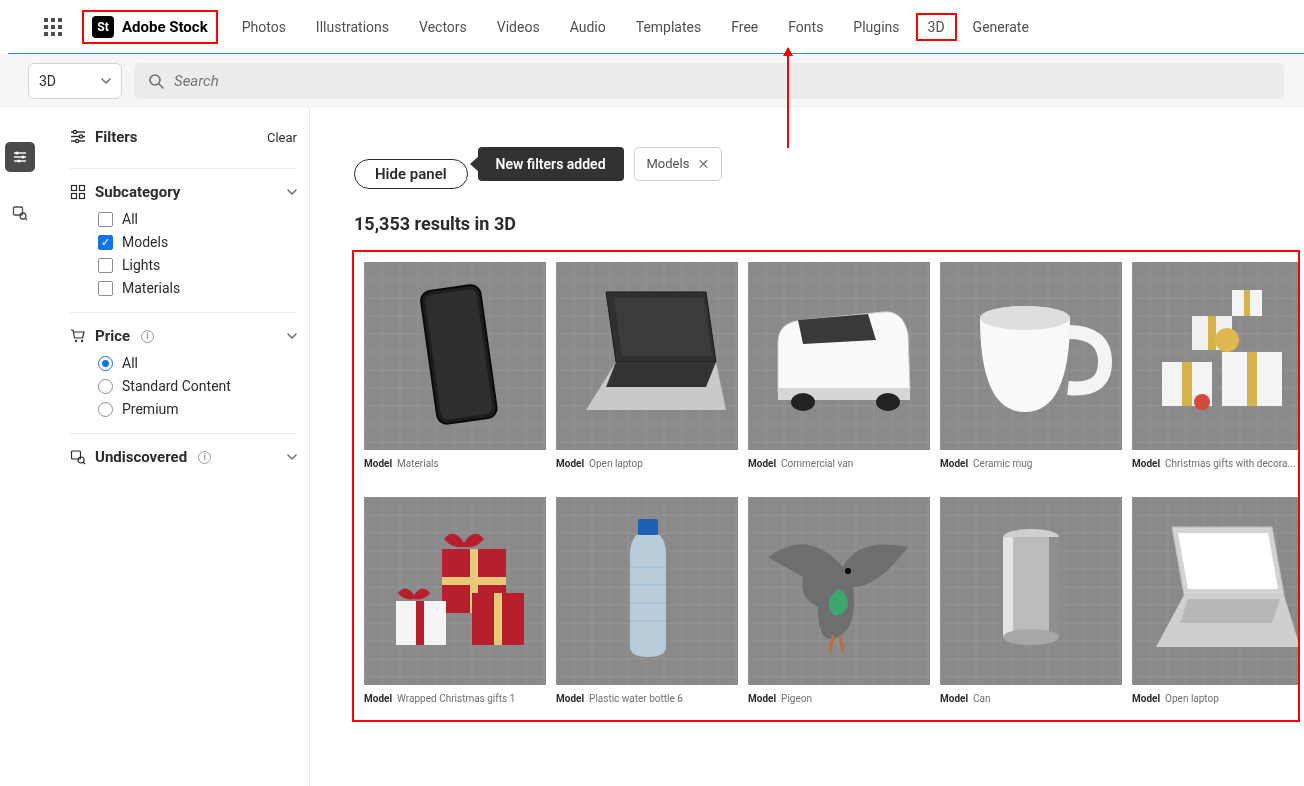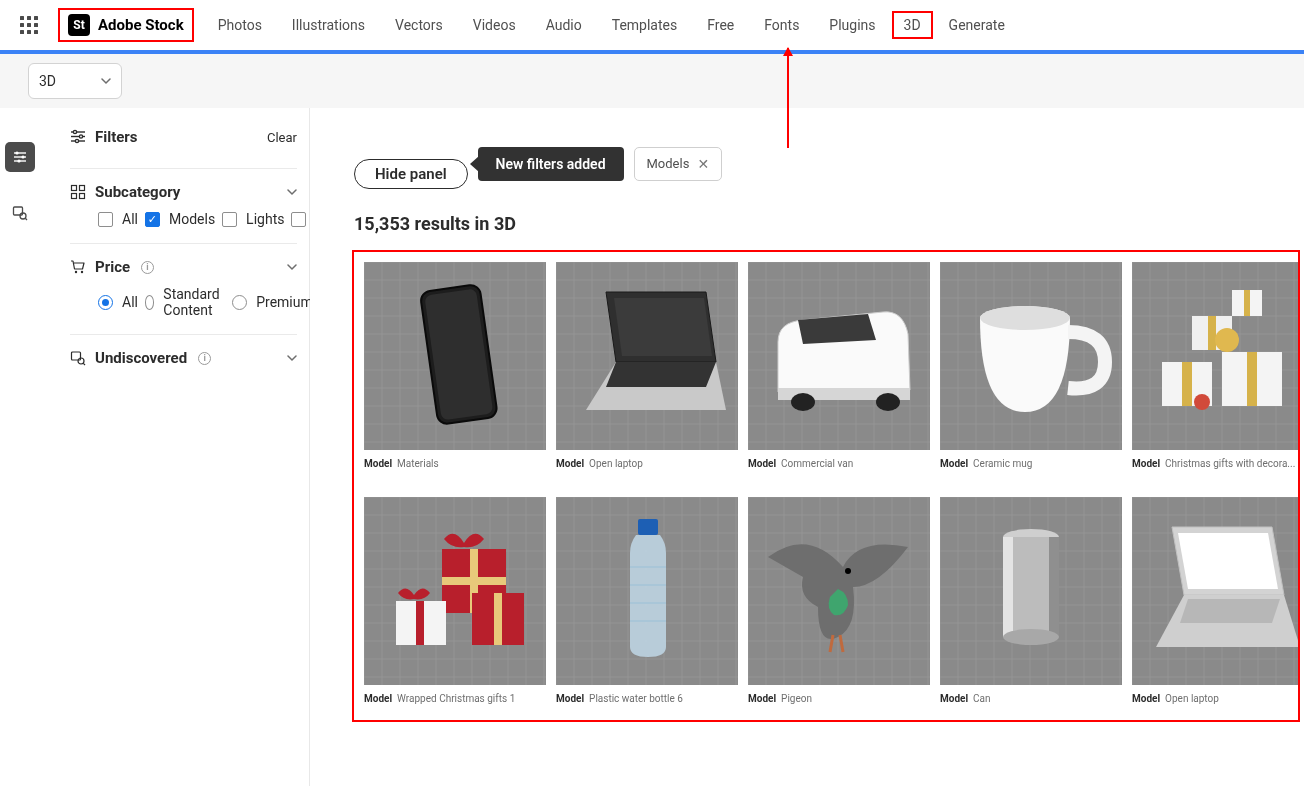--- a/index.html
+++ b/index.html
@@ -1,19 +1,19 @@
 <!DOCTYPE html>
 <html><head>
 <meta charset="utf-8">
 <style>
 * { margin: 0; padding: 0; box-sizing: border-box; font-family: -apple-system, BlinkMacSystemFont, "Segoe UI", Roboto, sans-serif; }
 body { width: 1304px; height: 786px; background: #fff; overflow: hidden; position: relative; }
 
 
-.topnav { height: 54px; display: flex; align-items: center; padding: 0 20px; border-bottom: 4px solid #3b82f6; gap: 2px; }
+.topnav { height: 54px; display: flex; align-items: center; padding: 0 36px; border-bottom: 1px solid #3b82f6; gap: 2px; margin-left: 8px; }
 .apps-icon { width: 18px; height: 18px; display: grid; grid-template-columns: repeat(3, 4px); grid-template-rows: repeat(3, 4px); gap: 3px; margin-right: 18px; cursor: pointer; }
 .apps-icon span { background: #4b4b4b; border-radius: 0.5px; }
 .logo-box { display: flex; align-items: center; gap: 8px; padding: 4px 8px; border: 2px solid red; cursor: pointer; }
 .logo-st { width: 22px; height: 22px; background: #000; color: #fff; border-radius: 4px; display: flex; align-items: center; justify-content: center; font-size: 12px; font-weight: 700; }
 .logo-text { font-size: 15px; font-weight: 700; color: #000; }
 .nav-item { padding: 6px 14px; font-size: 14px; color: #505050; cursor: pointer; }
 .nav-item.boxed { border: 2px solid red; padding: 4px 10px; color: #505050; }
 .nav-gap { width: 6px; }
 
 
@@ -36,21 +36,21 @@
 
 .filters-panel { width: 270px; border-right: 1px solid #e8e8e8; padding: 20px 12px 0 30px; font-size: 14px; color: #2c2c2c; }
 .filters-head { display: flex; align-items: center; justify-content: space-between; margin-bottom: 22px; }
 .filters-title { display: flex; gap: 9px; font-weight: 700; font-size: 15px; }
 .clear-link { font-size: 13px; color: #2c2c2c; cursor: pointer; }
 
 .fsection { border-top: 1px solid #eaeaea; padding: 14px 0 12px; }
 .fsection:first-of-type { border-top: 1px solid #eaeaea; }
 .fsection-head { display: flex; align-items: center; justify-content: space-between; cursor: pointer; }
 .fsection-title { display: flex; align-items: center; gap: 9px; font-weight: 700; font-size: 15px; }
-.fsection-body { padding: 10px 0 4px 28px; display: flex; gap: 7px; }
+.fsection-body { padding: 10px 0 4px 28px; display: flex; flex-direction: column; gap: 7px; }
 .opt { display: flex; align-items: center; gap: 9px; font-size: 14px; color: #2c2c2c; cursor: pointer; }
 .cb { width: 15px; height: 15px; border: 1.5px solid #8e8e8e; border-radius: 2px; display: inline-flex; align-items: center; justify-content: center; }
 .cb.checked { background: #1473e6; border-color: #1473e6; }
 .cb.checked::after { content: "✓"; color: #fff; font-size: 11px; line-height: 1; }
 .rb { width: 15px; height: 15px; border: 1.5px solid #8e8e8e; border-radius: 50%; display: inline-flex; align-items: center; justify-content: center; }
 .rb.checked { border-color: #1473e6; }
 .rb.checked::after { content: ""; width: 7px; height: 7px; background: #1473e6; border-radius: 50%; }
 .info-ic { width: 13px; height: 13px; border: 1px solid #9a9a9a; border-radius: 50%; display: inline-flex; align-items: center; justify-content: center; font-size: 9px; color: #9a9a9a; margin-left: 2px; }
 
 .content { flex: 1; padding: 0 0 0 0px; background: #fff; position: relative; overflow: hidden; }
@@ -110,20 +110,27 @@
 
 <div class="anno-arrow"></div>
 
 <div class="searchbar-row">
   <div class="search-cat">
     <span>3D</span>
     <svg class="chev" viewBox="0 0 10 10">
         <path d="M1 3 L5 7 L9 3" stroke="#6e6e6e" stroke-width="1.5" fill="none" stroke-linecap="round"></path>
       </svg>
   </div>
+  <div class="search-input-wrap">
+    <svg class="sm-icon" viewBox="0 0 16 16">
+        <circle cx="7" cy="7" r="5" stroke="#6e6e6e" stroke-width="1.6" fill="none"></circle>
+        <line x1="11" y1="11" x2="15" y2="15" stroke="#6e6e6e" stroke-width="1.6" stroke-linecap="round"></line>
+      </svg>
+    <input class="search-input" placeholder="Search" style="">
+  </div>
 </div>
 
 <div class="main-wrap">
 
   <div class="left-rail">
     <div class="rail-btn dark">
       <svg class="sm-icon" viewBox="0 0 16 16">
           <line x1="2" y1="4" x2="14" y2="4" stroke="#fff" stroke-width="1.4"></line>
           <circle cx="5" cy="4" r="1.6" fill="#fff"></circle>
           <line x1="2" y1="8" x2="14" y2="8" stroke="#fff" stroke-width="1.4"></line>

